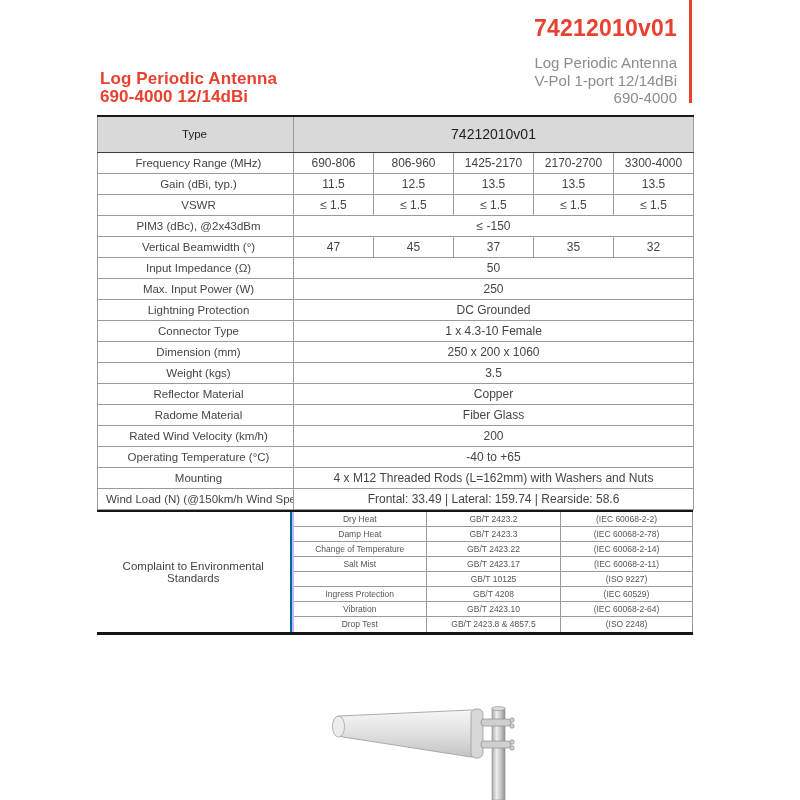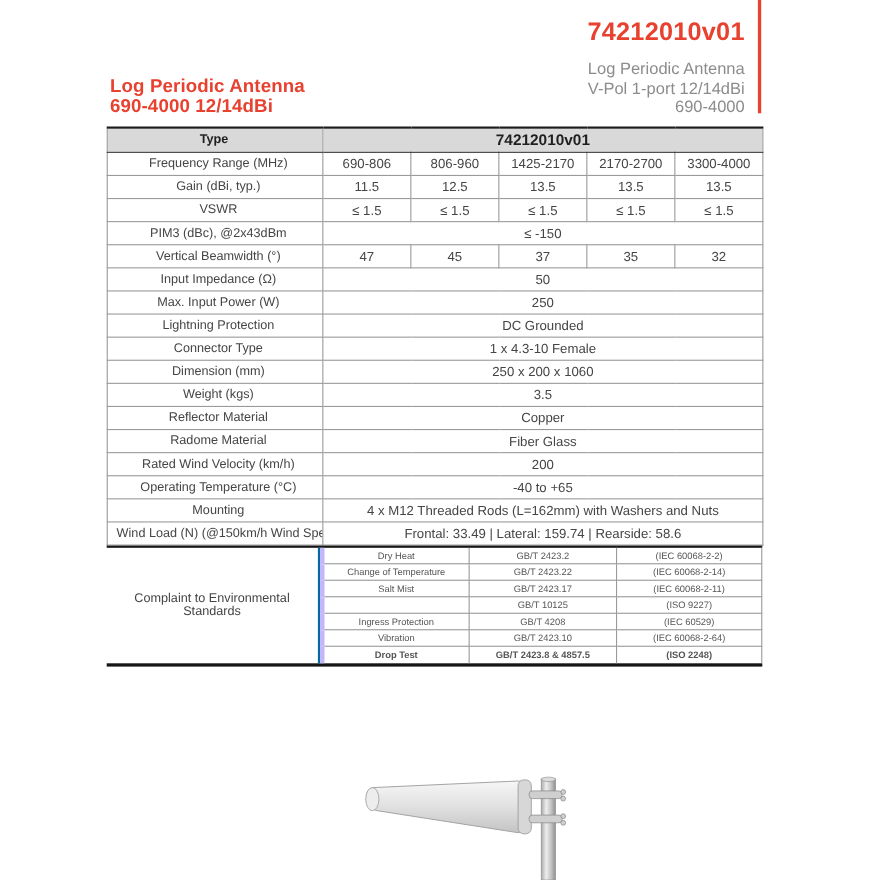--- a/index.html
+++ b/index.html
@@ -15,34 +15,34 @@
   .right-subtitle { position:absolute; right:123px; top:54px; text-align:right;
                     color:#8c8c8c; font-size:15px; line-height:17.5px; }
   .red-rule { position:absolute; left:689px; top:0; width:3px; height:103px; background:#e8412f; }
 
   
   .table-wrap { position:absolute; left:97px; top:115px; width:596px; }
   table.spec { width:596px; border-collapse:collapse; table-layout:fixed; }
   table.spec td { border:1px solid #9a9a9a; font-size:12px; color:#454545;
                   text-align:center; vertical-align:middle; height:21px; padding:0 2px; overflow:hidden; white-space:nowrap; }
   table.spec td.lbl { text-align:center; padding-left:8px; font-size:11.5px; }
-  tr.head td { background:#d9d9d9; color:#1f1f1f; font-weight:bold; font-size:14px;
-               height:22px; border-top:2px solid #1b1b1b; border-bottom:1px solid #3c3c3c; }
+  tr.head td { background:#d9d9d9; color:#1f1f1f; font-weight:normal; font-size:14px;
+               height:36px; border-top:2px solid #1b1b1b; border-bottom:1px solid #3c3c3c; }
   tr.head td.lbl { text-align:center; padding-left:0; }
 
   
   .env { display:flex; width:596px; border-top:2px solid #161616; border-bottom:3px solid #161616; }
   .env-label { width:196px; border-right:2px solid #0369a1; display:flex; align-items:center;
                justify-content:center; font-size:11.5px; color:#454545; text-align:center; }
   table.envt { width:400px; border-collapse:collapse; table-layout:fixed; }
   table.envt td { border:1px solid #9a9a9a; border-left:none; font-size:8.5px; color:#555;
                   text-align:center; vertical-align:middle; height:15px; white-space:nowrap; overflow:hidden; }
-  table.envt tr td:first-child { border-left:4px solid #c4b5fd;margin-top:48px; }
+  table.envt tr td:first-child { border-left:2px solid #c4b5fd;margin-top:48px; }
   table.envt tr:first-child td { border-top:none; }
-  table.envt tr:last-child td { border-bottom:none;font-weight:bold; }
+  table.envt tr:last-child td { border-bottom:none; }
 
   
   .antenna { position:absolute; left:305px; top:705px; width:230px; height:95px; }
 </style>
 </head>
 <body>
 
 <div id="page">
 
   <div class="left-title">
@@ -169,20 +169,25 @@
         <colgroup>
             <col style="width:134px">
             <col style="width:134px">
             <col style="width:132px">
           </colgroup>
         <tbody>
           <tr>
             <td>Dry Heat</td>
             <td>GB/T 2423.2</td>
             <td>(IEC 60068-2-2)</td>
+          </tr>
+          <tr>
+            <td>Damp Heat</td>
+            <td>GB/T 2423.3</td>
+            <td>(IEC 60068-2-78)</td>
           </tr>
           <tr>
             <td>Change of Temperature</td>
             <td>GB/T 2423.22</td>
             <td>(IEC 60068-2-14)</td>
           </tr>
           <tr>
             <td>Salt Mist</td>
             <td>GB/T 2423.17</td>
             <td>(IEC 60068-2-11)</td>

